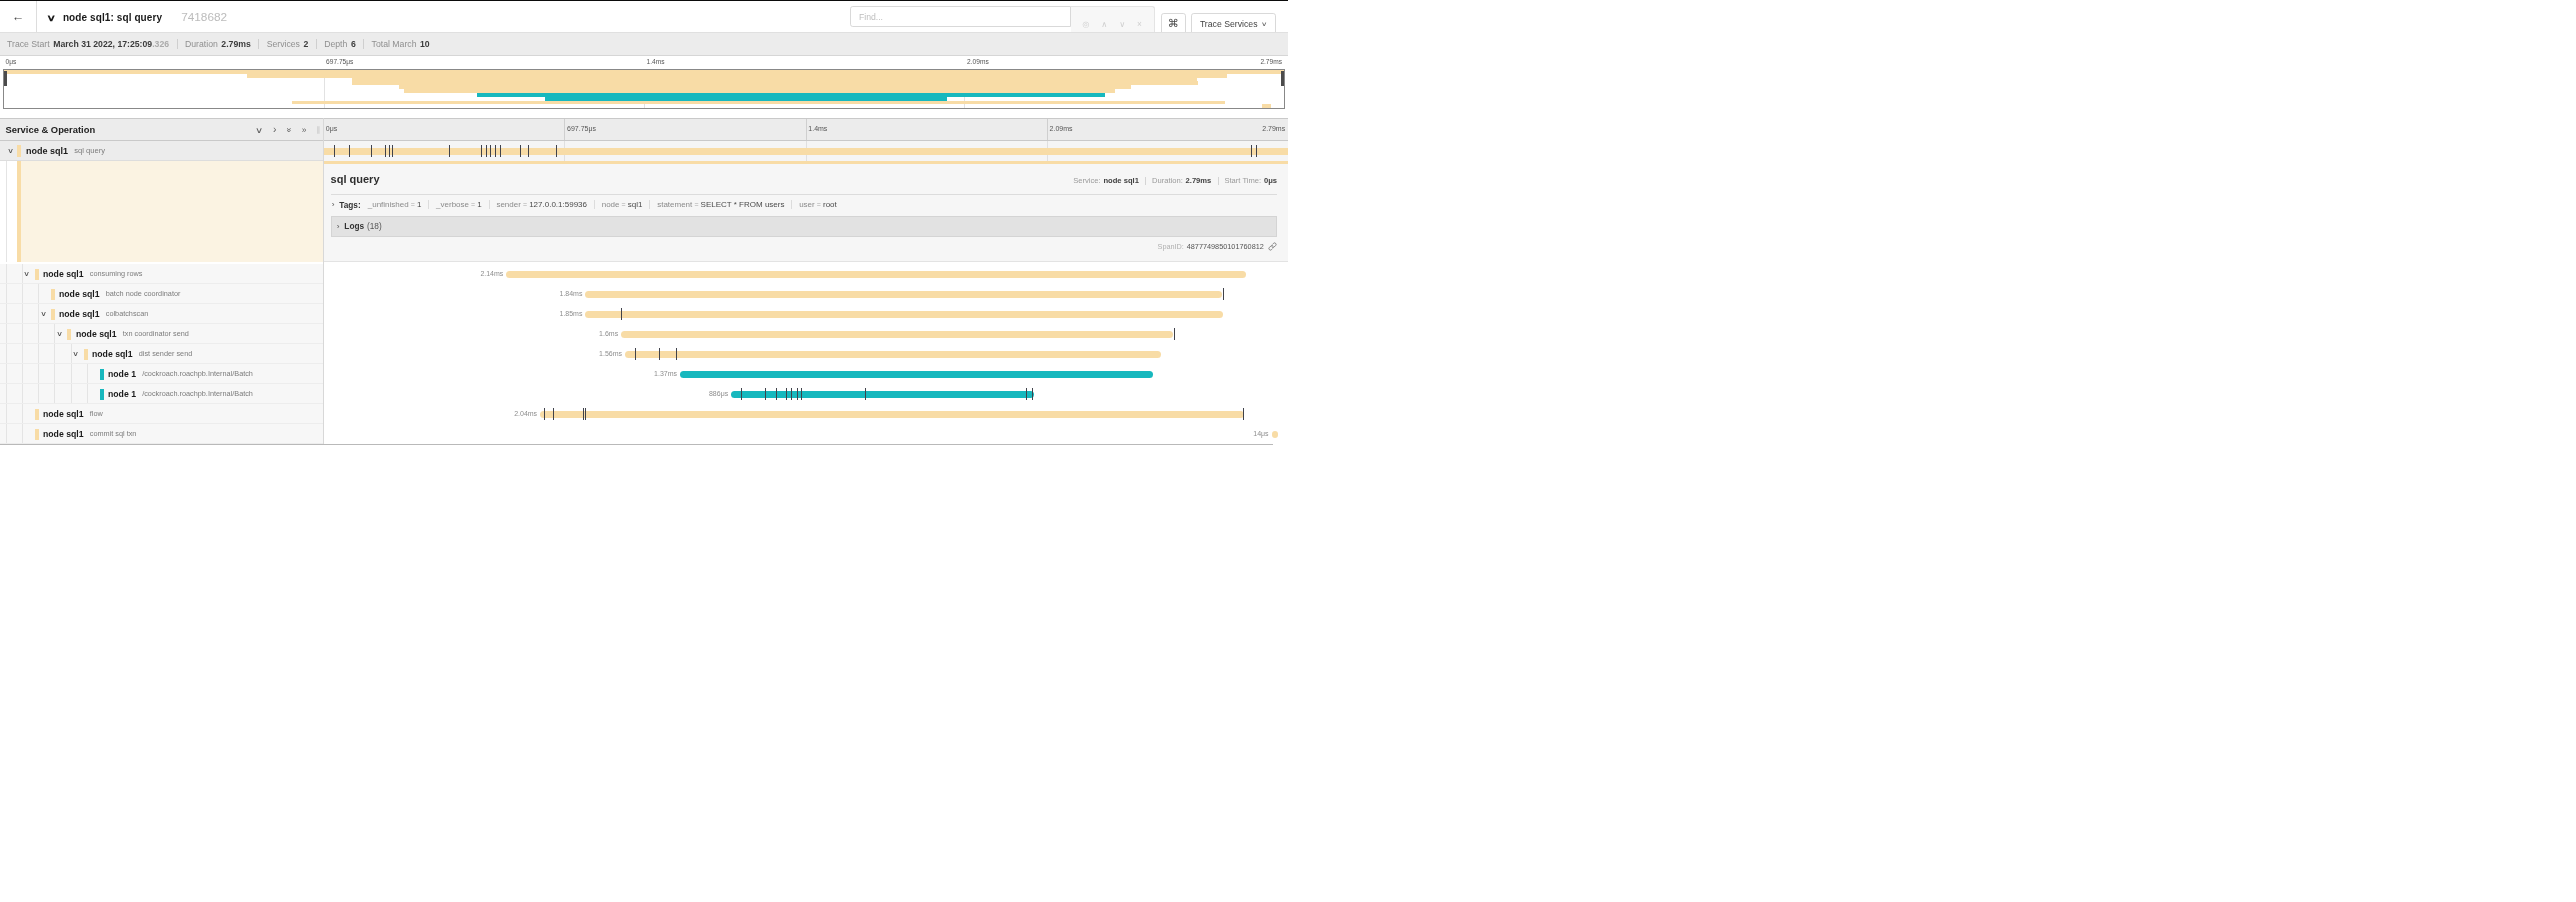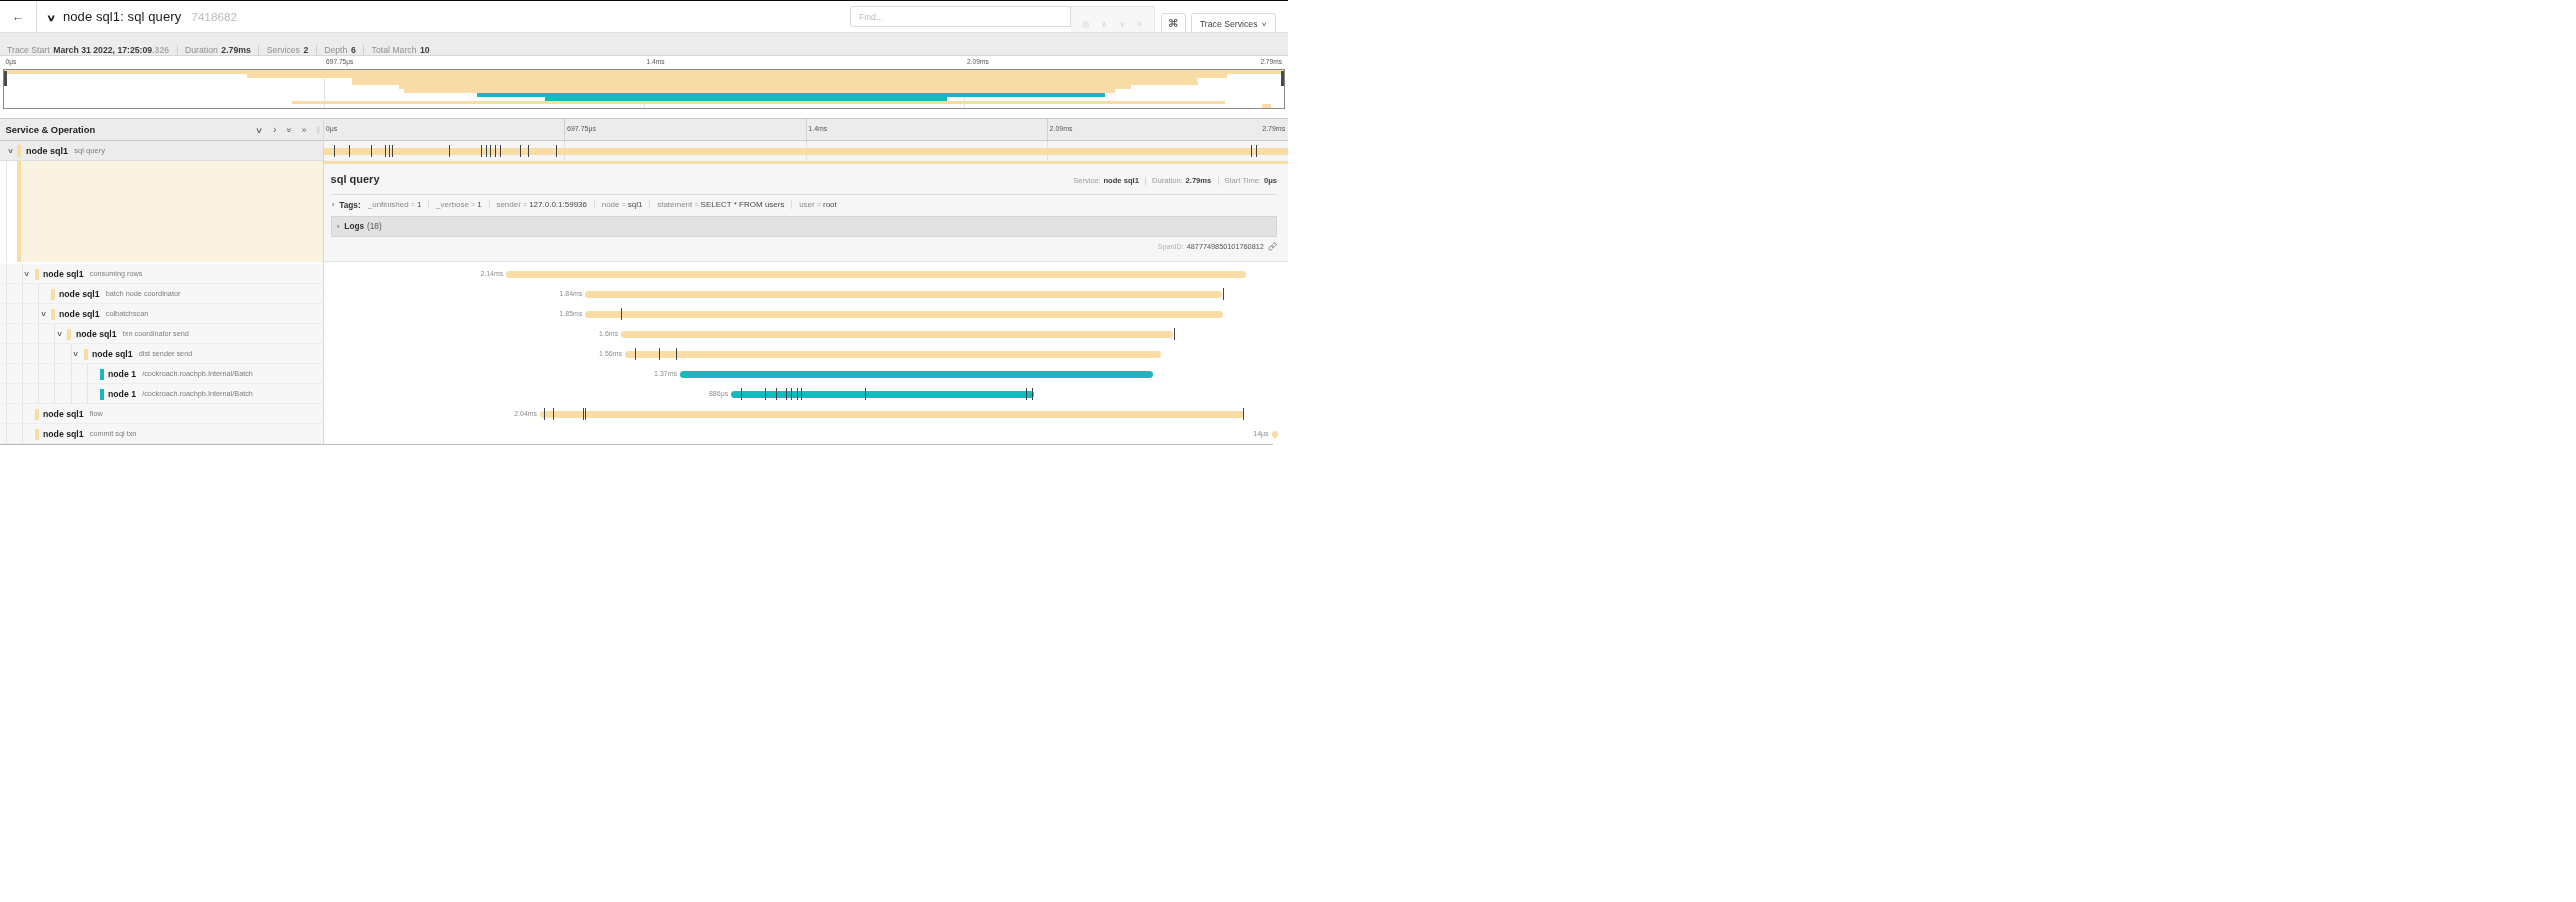--- a/index.html
+++ b/index.html
@@ -5,34 +5,34 @@
   * { margin:0; padding:0; box-sizing:border-box; }
   html,body { background:#fff; }
   body { font-family:"Liberation Sans", sans-serif; width:1288px; }
   .app { position:relative; width:1288px; height:451px; background:#fff; border-top:1.4px solid #0b0b0b; overflow:hidden; }
 
   
   .topbar { position:absolute; left:0; top:0; width:100%; height:31px; background:#fff; display:flex; align-items:center; }
   .back-cell { width:37px; height:31px; border-right:0.7px solid #ddd; display:flex; align-items:center; justify-content:center; font-size:12.5px; color:#444; cursor:pointer; background:#fff; border-top:none; border-left:none; border-bottom:none; }
   .title-wrap { display:flex; align-items:baseline; padding-left:11px; }
   .title-chev { font-size:9px; font-weight:bold; color:#1a1a1a; transform:scaleX(1.5); margin-right:8.3px; cursor:pointer; }
-  .trace-title { font-size:13px; font-weight:normal; color:#1a1a1a; letter-spacing:0.1px; }
-  .trace-id { font-size:11.8px; color:#bcbcbc; margin-left:10px; }
+  .trace-title { font-size:10px; font-weight:bold; color:#1a1a1a; letter-spacing:0.1px; }
+  .trace-id { font-size:11.8px; color:#bcbcbc; margin-left:19px; }
   .controls { position:absolute; right:12.5px; top:4.9px; display:flex; align-items:center; }
   .find-group { display:flex; align-items:stretch; height:36px; }
   .find-input { width:221px; height:21.5px; border:0.7px solid #d9d9d9; border-radius:2.8px 0 0 2.8px; padding:0 8.3px; font-size:8.7px; color:#444; outline:none; }
   .find-input::placeholder { color:#bdbdbd; }
   .find-icons { width:84px; background:#f7f7f7; border:0.7px solid #e4e4e4; border-left:none; border-radius:0 2.8px 2.8px 0; display:flex; align-items:center; justify-content:space-evenly; color:#cfcfcf; font-size:8.3px; }
   .find-icons span { cursor:pointer; }
   .cmd-btn { width:25px; height:21.5px; margin-left:6.2px; border:0.7px solid #d9d9d9; border-radius:2.8px; background:#fff; font-size:11px; color:#4a4a4a; display:flex; align-items:center; justify-content:center; cursor:pointer; }
   .view-btn { height:21.5px; margin-left:5.5px; border:0.7px solid #d9d9d9; border-radius:2.8px; background:#fff; font-size:8.7px; color:#434343; display:flex; align-items:center; padding:0 7.6px; cursor:pointer; }
   .view-btn .vchev { font-size:6.2px; color:#666; margin-left:4.9px; transform:scaleX(1.4); }
 
   
-  .summary { position:absolute; left:0; top:31px; width:100%; height:23.6px; background:#ececec; border-top:0.7px solid #e0e0e0; border-bottom:0.7px solid #d6d6d6; display:flex; align-items:flex-end; padding-left:7px; font-size:8.7px; }
+  .summary { position:absolute; left:0; top:31px; width:100%; height:23.6px; background:#ececec; border-top:0.7px solid #e0e0e0; border-bottom:0.7px solid #d6d6d6; display:flex; align-items:center; padding-left:7px; font-size:8.7px; }
   .summary .lbl { color:#8f8f8f; margin-right:3.5px; }
   .summary b { color:#3c3c3c; }
   .summary .suffix { color:#ababab; font-weight:bold; }
   .summary .sep { width:0.7px; height:9.7px; background:#cfcfcf; margin:0 7.6px; }
 
   
   .mini-ruler { position:absolute; left:2.8px; top:55px; width:1282px; height:13px; }
   .ruler-lab { position:absolute; top:2.1px; font-size:6.6px; color:#555; white-space:nowrap; }
   .minimap { position:absolute; left:2.8px; top:68px; width:1282px; height:40px; background:#fff; border:0.7px solid #888; }
   .mm-grid { position:absolute; top:0; bottom:0; width:0.7px; background:#e2e2e2; }

